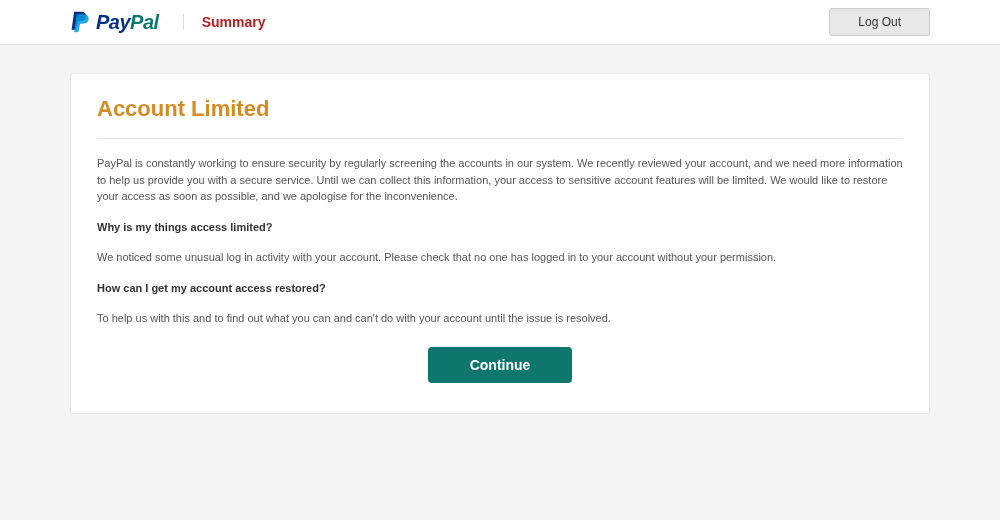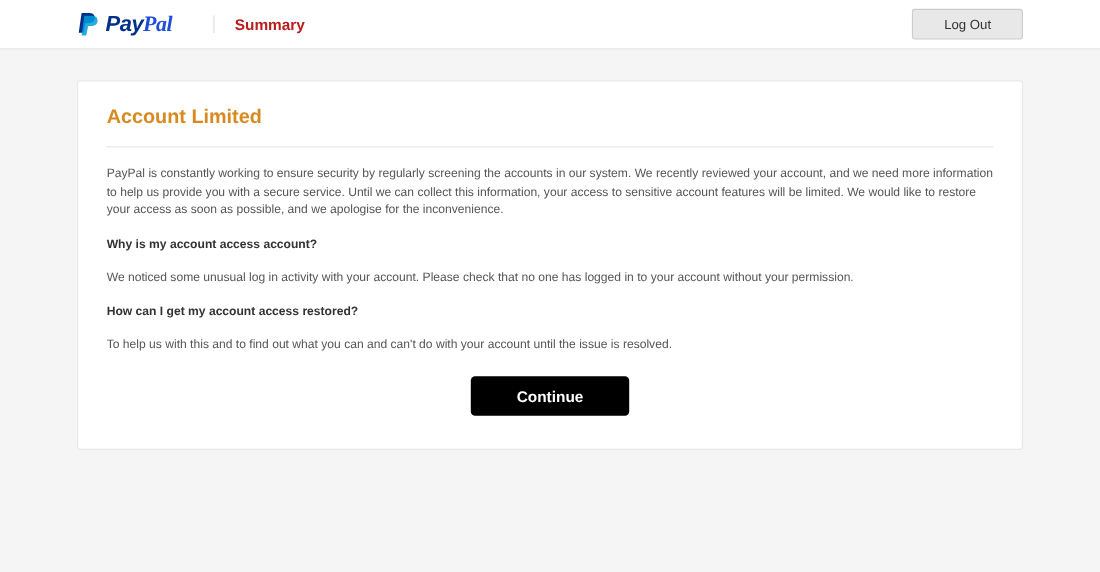--- a/index.html
+++ b/index.html
@@ -18,39 +18,39 @@
       max-width: 880px;
       margin: 0 auto;
       display: flex;
       align-items: center;
       justify-content: space-between;
       padding: 0 10px;
     }
     .header-left {
       display: flex;
       align-items: center;
-      gap: 38px;
+      gap: 24px;
     }
     .logo {
       display: flex;
       align-items: center;
       font-weight: bold;
       font-size: 20px;
       font-style: italic;
       letter-spacing: -0.5px;
     }
     .logo-pp {
       width: 22px;
       height: 24px;
       position: relative;
       margin-right: 4px;
     }
     .logo-pp svg { display: block; }
     .logo-pay { color: #003087; }
-    .logo-pal { color: #1d4ed8; font-family: Liberation Serif, serif; }
+    .logo-pal { color: #0f766e; }
     .nav-link {
       color: #b91c1c;
       font-size: 14px;
       font-weight: bold;
       padding-left: 18px;
       border-left: 1px solid #ddd;
       text-decoration: none;
     }
     .logout-btn {
       background: #e8e8e8;
@@ -67,42 +67,42 @@
       padding: 0 10px;
     }
     .card {
       background: #fff;
       border: 1px solid #e8e8e8;
       border-radius: 3px;
       padding: 22px 26px 30px;
     }
     .card-title {
       color: #d68a1f;
-      font-size: 18px;
+      font-size: 22px;
       font-weight: bold;
       padding-bottom: 16px;
       border-bottom: 1px solid #e5e5e5;
       margin-bottom: 16px;
     }
     .card p {
       font-size: 11px;
       line-height: 1.5;
       color: #555;
       margin-bottom: 14px;
     }
     .card p.bold {
       font-weight: bold;
       color: #333;
     }
     .continue-wrap {
       text-align: center;
       margin-top: 20px;
     }
     .continue-btn {
-      background: #000000;
+      background: #0f766e;
       color: #fff;
       border: none;
       border-radius: 4px;
       padding: 10px 42px;
       font-size: 14px;
       font-weight: bold;
       cursor: pointer;
     }
   </style>
 </head>
@@ -124,21 +124,21 @@
       <a href="#" class="nav-link">Summary</a>
     </div>
     <button class="logout-btn">Log Out</button>
   </div>
 </div>
 
 <div class="container">
   <div class="card">
     <div class="card-title">Account Limited</div>
     <p>PayPal is constantly working to ensure security by regularly screening the accounts in our system. We recently reviewed your account, and we need more information to help us provide you with a secure service. Until we can collect this information, your access to sensitive account features will be limited. We would like to restore your access as soon as possible, and we apologise for the inconvenience.</p>
-    <p class="bold">Why is my account access account?</p>
+    <p class="bold">Why is my things access limited?</p>
     <p>We noticed some unusual log in activity with your account. Please check that no one has logged in to your account without your permission.</p>
     <p class="bold">How can I get my account access restored?</p>
     <p>To help us with this and to find out what you can and can't do with your account until the issue is resolved.</p>
     <div class="continue-wrap">
       <button class="continue-btn">Continue</button>
     </div>
   </div>
 </div>
 
 </body></html>

